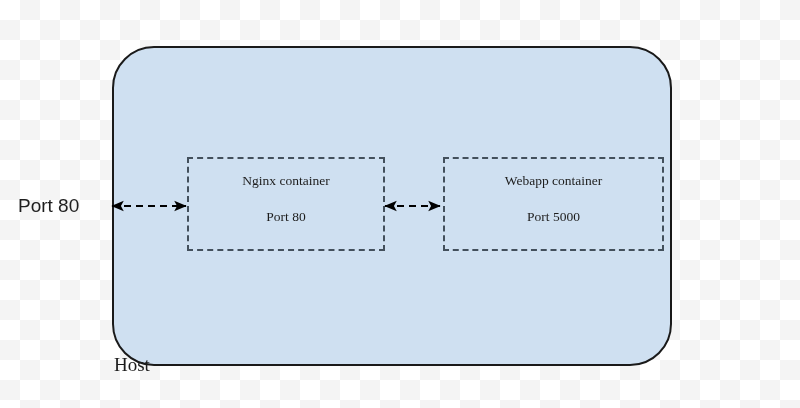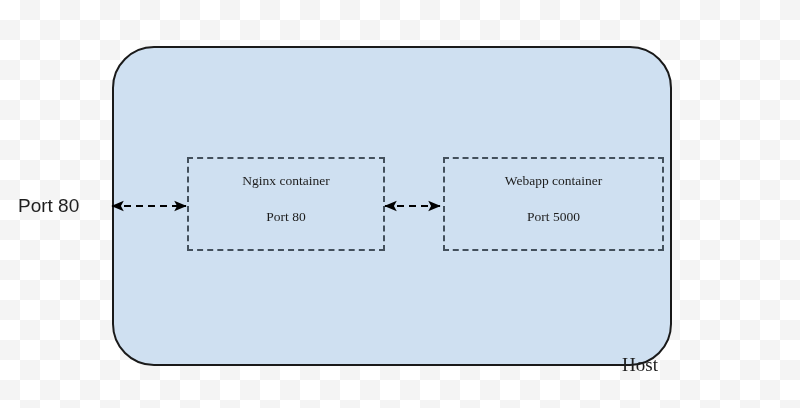--- a/index.html
+++ b/index.html
@@ -38,23 +38,23 @@
     box-sizing: border-box;
     background: #cfe0f1;
     border: 2px solid #1a1a1a;
     border-radius: 42px;
     font-family: Liberation Serif, serif;
   }
 
   #host-label {
     position: absolute;
     left: 0;
-    right: 12px;
+    right: 4px;
     top: 306px;
-    text-align: right;
+    text-align: left;
     font-size: 19px;
     color: #1d1d1d;
     line-height: 22px;
     white-space: nowrap;
   }
 
   
   .container-box {
     position: absolute;
     box-sizing: border-box;

